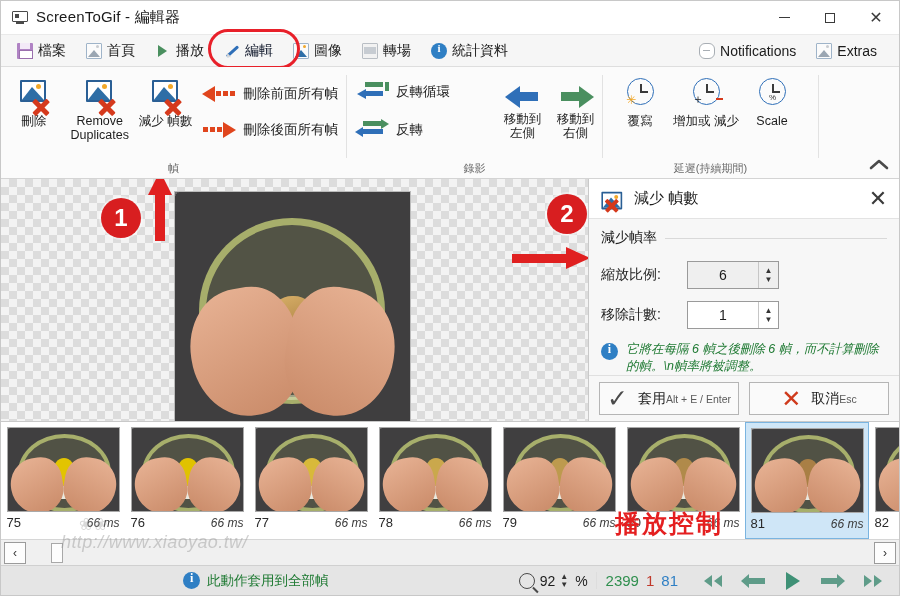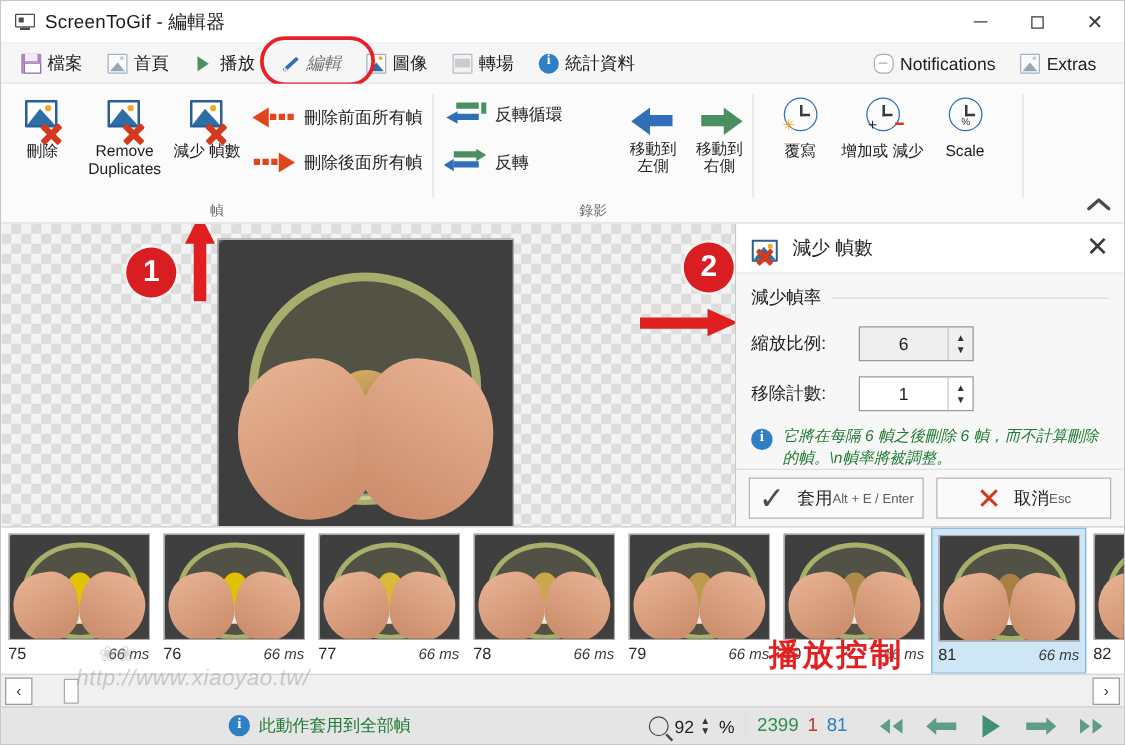--- a/index.html
+++ b/index.html
@@ -59,21 +59,21 @@
     background:#f6f6f6;
     border-bottom:1px solid #dedede;
     padding-left:8px;
     position:relative;
   }
   .mtab {
     display:flex; align-items:center; gap:5px;
     padding:3px 8px; margin-right:4px; font-size:14px; color:#1b1b1b;
     border-radius:2px; position:relative; white-space:nowrap;
   }
-  .mtab.active { color:#737373;font-style:italic; }
+  .mtab.active { color:#0f172a; }
   .mi { width:16px; height:16px; flex:0 0 16px; position:relative; display:inline-block;}
   
   .ico-save { background:#b083c4; border-radius:1px; }
   .ico-save:before{content:"";position:absolute;left:3px;top:0;width:10px;height:6px;background:#f3eaf7;}
   .ico-save:after{content:"";position:absolute;left:2px;bottom:0;width:12px;height:7px;background:#fff;border:1px solid #9a6fad;}
   
   .ico-img {
     background:#fbfbfb; border:1.3px solid #9fb4c9; border-radius:1px; overflow:hidden;
   }
   .ico-img:before{content:"";position:absolute;left:1px;bottom:1px;width:0;height:0;
@@ -552,20 +552,21 @@
           <div class="glyph">
             <span class="clock">
                 <span class="hh"></span>
                 <span class="mm"></span>
                 <span class="pct">%</span>
               </span>
           </div>
           <div class="cap">Scale</div>
         </div>
       </div>
+      <div class="rlabel">延遲(持續期間)</div>
     </div>
 
     <div class="rsep"></div>
     <div style="flex:1;"></div>
 
     <div class="ribbon-collapse">
       <svg width="20" height="12" viewBox="0 0 20 12">
           <path d="M2 9 L10 2 L18 9" stroke="#4a4a4a" stroke-width="2.6" fill="none" stroke-linecap="round" stroke-linejoin="round"></path>
         </svg>
     </div>

